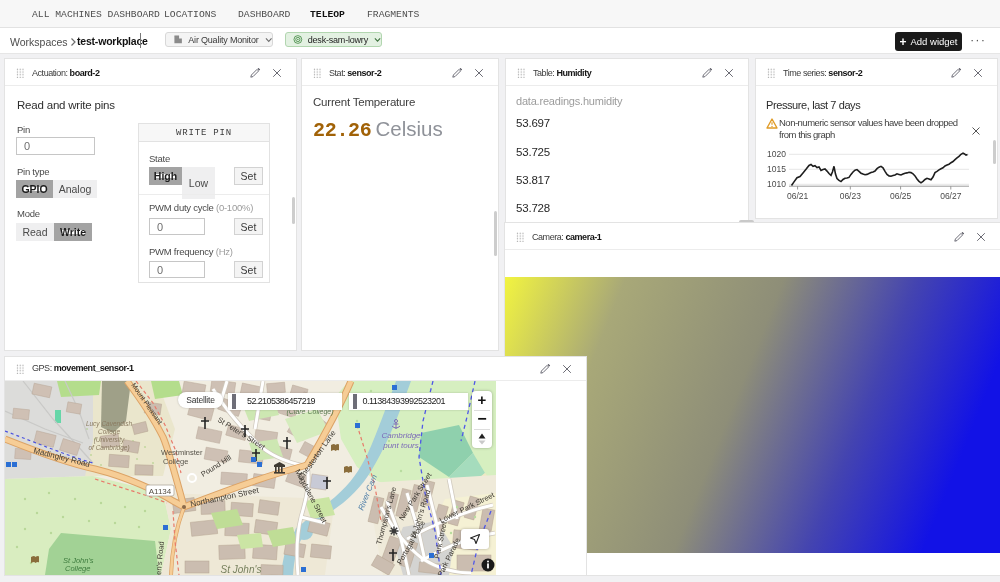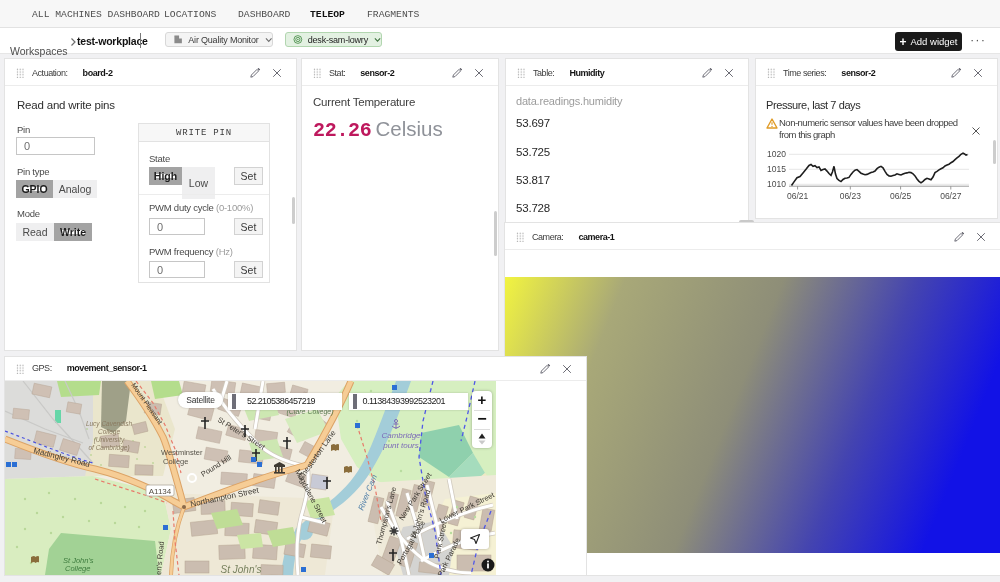--- a/index.html
+++ b/index.html
@@ -9,21 +9,21 @@
   
   #nav { left:0; top:0; width:1000px; height:28px; background:#f7f7f7; border-bottom:1px solid #e2e2e2; }
   #nav span { position:absolute; top:9px; font-family:"Liberation Mono", monospace; font-size:9.7px; color:#4d4d4d; white-space:pre; }
   
   #bar { left:0; top:28px; width:1000px; height:26px; background:#ffffff; border-bottom:1px solid #e6e6e6; }
   .pill { position:absolute; top:4px; height:15px; border-radius:3px; font-size:9px; letter-spacing:-0.2px; display:flex; align-items:center; white-space:nowrap; }
   
   .widget { position:absolute; background:#fff; border:1px solid #e3e3e3; }
   .whead { position:absolute; left:0; top:0; right:0; height:27px; border-bottom:1px solid #ececec; background:#fff; }
   .wtitle { position:absolute; left:27px; top:9px; font-size:9px; letter-spacing:-0.45px; color:#3c3c3c; white-space:pre; }
-  .wtitle b { color:#141414;margin-left:13px; }
+  .wtitle b { color:#141414; }
   .drag { position:absolute; left:11px; top:9px; width:8px; height:10px;
     background-image:radial-gradient(circle, #a6a6a6 0.75px, transparent 0.95px);
     background-size:2.8px 2.7px; }
   .pencil { position:absolute; top:8px; width:12px; height:12px; }
   .closex { position:absolute; top:8px; width:12px; height:12px; }
   .lbl { position:absolute; font-size:9.5px; letter-spacing:-0.25px; color:#4a4a4a; white-space:pre; }
   .inp { position:absolute; background:#fff; border:1px solid #c6c6c6; font-size:11px; color:#6e6e6e; line-height:16px; padding-left:7px; }
   .segon { position:absolute; background:#fff; border:7px solid #a3a3a3; color:#1d1d1d; font-weight:bold; font-size:10.5px; display:flex; align-items:center; justify-content:center; z-index:2; }
   .segoff { position:absolute; background:#efeff0; color:#4a4a4a; font-size:10.5px; display:flex; align-items:center; justify-content:center; }
   .setbtn { position:absolute; background:#f4f4f4; border:1px solid #d2d2d2; color:#3a3a3a; font-size:10.5px; display:flex; align-items:center; justify-content:center; }
@@ -34,21 +34,21 @@
 
 <div class="abs" id="nav">
   <span style="left:32px;">ALL MACHINES DASHBOARD</span>
   <span style="left:164px;">LOCATIONS</span>
   <span style="left:238px;">DASHBOARD</span>
   <span style="left:310px; color:#111; font-weight:bold;">TELEOP</span>
   <span style="left:367px;">FRAGMENTS</span>
 </div>
 
 <div class="abs" id="bar">
-  <span style="position:absolute; left:10px; top:17px; font-size:10.5px; color:#4d4d4d;">Workspaces</span>
+  <span style="position:absolute; left:10px; top:8px; font-size:10.5px; color:#4d4d4d;">Workspaces</span>
   <svg style="position:absolute; left:69px; top:9px;" width="8" height="10" viewBox="0 0 8 10">
       <path d="M2.5 1.5 L6 5 L2.5 8.5" stroke="#6e6e6e" stroke-width="1.2" fill="none"></path>
     </svg>
   <span style="position:absolute; left:77px; top:7px; font-size:10.5px; letter-spacing:-0.2px; color:#111; font-weight:bold;">test-workplace</span>
   <div style="position:absolute; left:140px; top:5px; width:1px; height:15px; background:#777;"></div>
 
   <div class="pill" style="left:165px; width:108px; background:#f4f4f4; border:1px solid #d8d8d8;">
     <svg style="margin-left:7px;" width="11" height="11" viewBox="0 0 11 11">
         <path d="M1.5 2.5 h5 v7 h-5 z M6.5 4.5 h3 v5 h-3 z" fill="#8a8a8a"></path>
         <path d="M1.5 2 h5" stroke="#8a8a8a" stroke-width="1.6"></path>
@@ -123,21 +123,21 @@
     <svg class="pencil" style="right:35px;" viewBox="0 0 12 12">
         <path d="M1.8 10.2 l0.6-2.2 5.6-5.6 1.6 1.6 -5.6 5.6 z" stroke="#5f5f6a" stroke-width="0.9" fill="none"></path>
         <path d="M8.6 1.8 l1.6 1.6 0.9-0.9 -1.6-1.6 z" fill="#4a4a55"></path>
       </svg>
     <svg class="closex" style="right:13px;" viewBox="0 0 12 12">
         <path d="M2.2 2.2 L9.8 9.8 M9.8 2.2 L2.2 9.8" stroke="#5a5a64" stroke-width="0.9"></path>
       </svg>
   </div>
   <div style="position:absolute; left:11px; top:37px; font-size:11.5px; letter-spacing:-0.2px; color:#3d3d3d;">Current Temperature</div>
   <div style="position:absolute; left:11px; top:58px; white-space:nowrap;">
-    <span style="font-family:'Liberation Mono',monospace; font-weight:bold; font-size:20px; letter-spacing:-0.3px; color:#be185d;">22.26</span><span style="font-size:20.5px; color:#8f9299; margin-left:4px;">Celsius</span>
+    <span style="font-family:'Liberation Mono',monospace; font-weight:bold; font-size:20px; letter-spacing:-0.3px; color:#a16207;">22.26</span><span style="font-size:20.5px; color:#8f9299; margin-left:4px;">Celsius</span>
   </div>
   <div class="thumbv" style="right:1px; top:152px; height:45px;"></div>
 </div>
 
 <div class="widget" id="w-table" style="left:505px; top:58px; width:244px; height:188px;">
   <div class="whead">
     <div class="drag"></div>
     <div class="wtitle">Table: <b>Humidity</b></div>
     <svg class="pencil" style="right:35px;" viewBox="0 0 12 12">
         <path d="M1.8 10.2 l0.6-2.2 5.6-5.6 1.6 1.6 -5.6 5.6 z" stroke="#5f5f6a" stroke-width="0.9" fill="none"></path>

